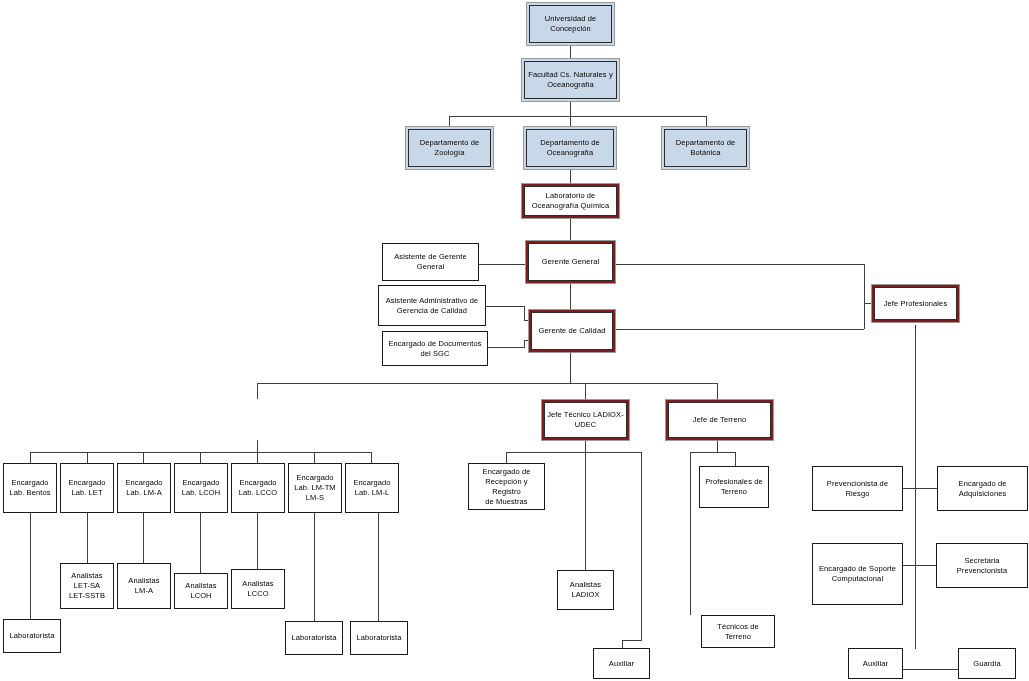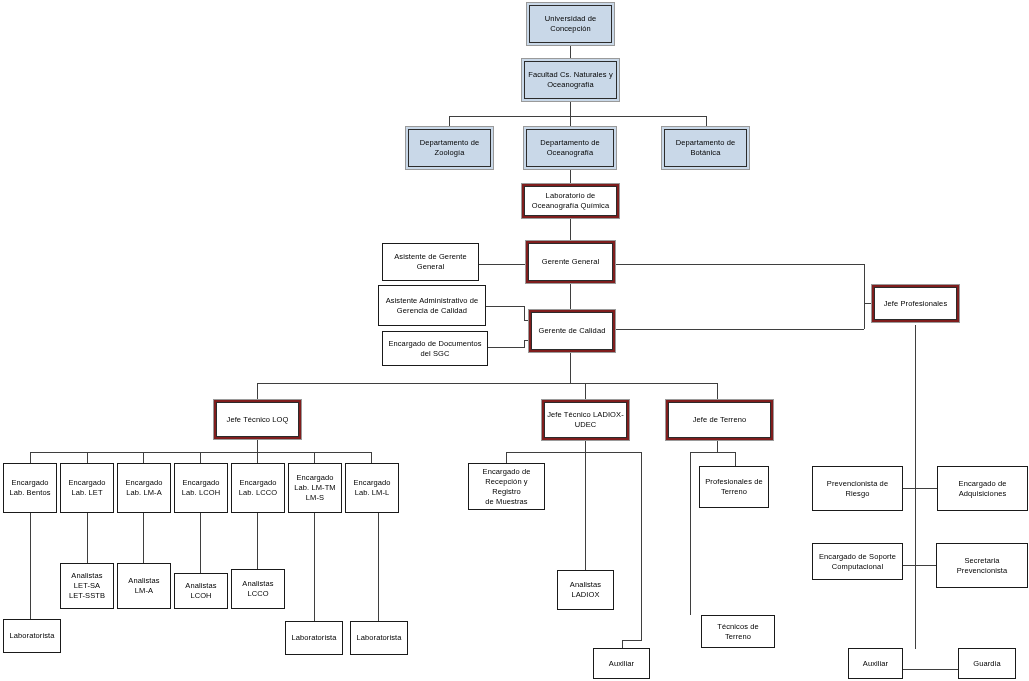--- a/index.html
+++ b/index.html
@@ -114,21 +114,20 @@
   <div class="node frame" style="left:525px;top:240px;width:91px;height:44px;"><span class="inner">Gerente General</span></div>
 
   <div class="node plain" style="left:378px;top:285px;width:108px;height:41px;"><span>Asistente Administrativo de
 Gerencia de Calidad</span></div>
   <div class="node frame" style="left:528px;top:309px;width:88px;height:44px;"><span class="inner">Gerente de Calidad</span></div>
   <div class="node plain" style="left:382px;top:331px;width:106px;height:35px;"><span>Encargado de Documentos
 del SGC</span></div>
 
   <div class="node frame" style="left:871px;top:284px;width:89px;height:39px;"><span class="inner">Jefe Profesionales</span></div>
 
-  <div class="node frame" style="left:213px;top:399px;width:89px;height:41px;"><span class="inner">Jefe Técnico LOQ</span></div>
   <div class="node frame" style="left:541px;top:399px;width:89px;height:42px;"><span class="inner">Jefe Técnico LADIOX-
 UDEC</span></div>
   <div class="node frame" style="left:665px;top:399px;width:109px;height:42px;"><span class="inner">Jefe de Terreno</span></div>
 
   <div class="node plain" style="left:3px;top:463px;width:54px;height:50px;"><span>Encargado
 Lab. Bentos</span></div>
   <div class="node plain" style="left:60px;top:463px;width:54px;height:50px;"><span>Encargado
 Lab. LET</span></div>
   <div class="node plain" style="left:117px;top:463px;width:54px;height:50px;"><span>Encargado
 Lab. LM-A</span></div>
@@ -164,19 +163,19 @@
   <div class="node plain" style="left:593px;top:648px;width:57px;height:31px;"><span>Auxiliar</span></div>
 
   <div class="node plain" style="left:699px;top:466px;width:70px;height:42px;"><span>Profesionales de
 Terreno</span></div>
   <div class="node plain" style="left:701px;top:615px;width:74px;height:33px;"><span>Técnicos de Terreno</span></div>
 
   <div class="node plain" style="left:812px;top:466px;width:91px;height:45px;"><span>Prevencionista de
 Riesgo</span></div>
   <div class="node plain" style="left:937px;top:466px;width:91px;height:45px;"><span>Encargado de
 Adquisiciones</span></div>
-  <div class="node plain" style="left:812px;top:543px;width:91px;height:37px;"><span>Encargado de Soporte
+  <div class="node plain" style="left:812px;top:543px;width:91px;height:62px;"><span>Encargado de Soporte
 Computacional</span></div>
   <div class="node plain" style="left:936px;top:543px;width:92px;height:45px;"><span>Secretaria Prevencionista</span></div>
   <div class="node plain" style="left:848px;top:648px;width:55px;height:31px;"><span>Auxiliar</span></div>
   <div class="node plain" style="left:958px;top:648px;width:58px;height:31px;"><span>Guardia</span></div>
 
 </div>
 
 </body></html>

